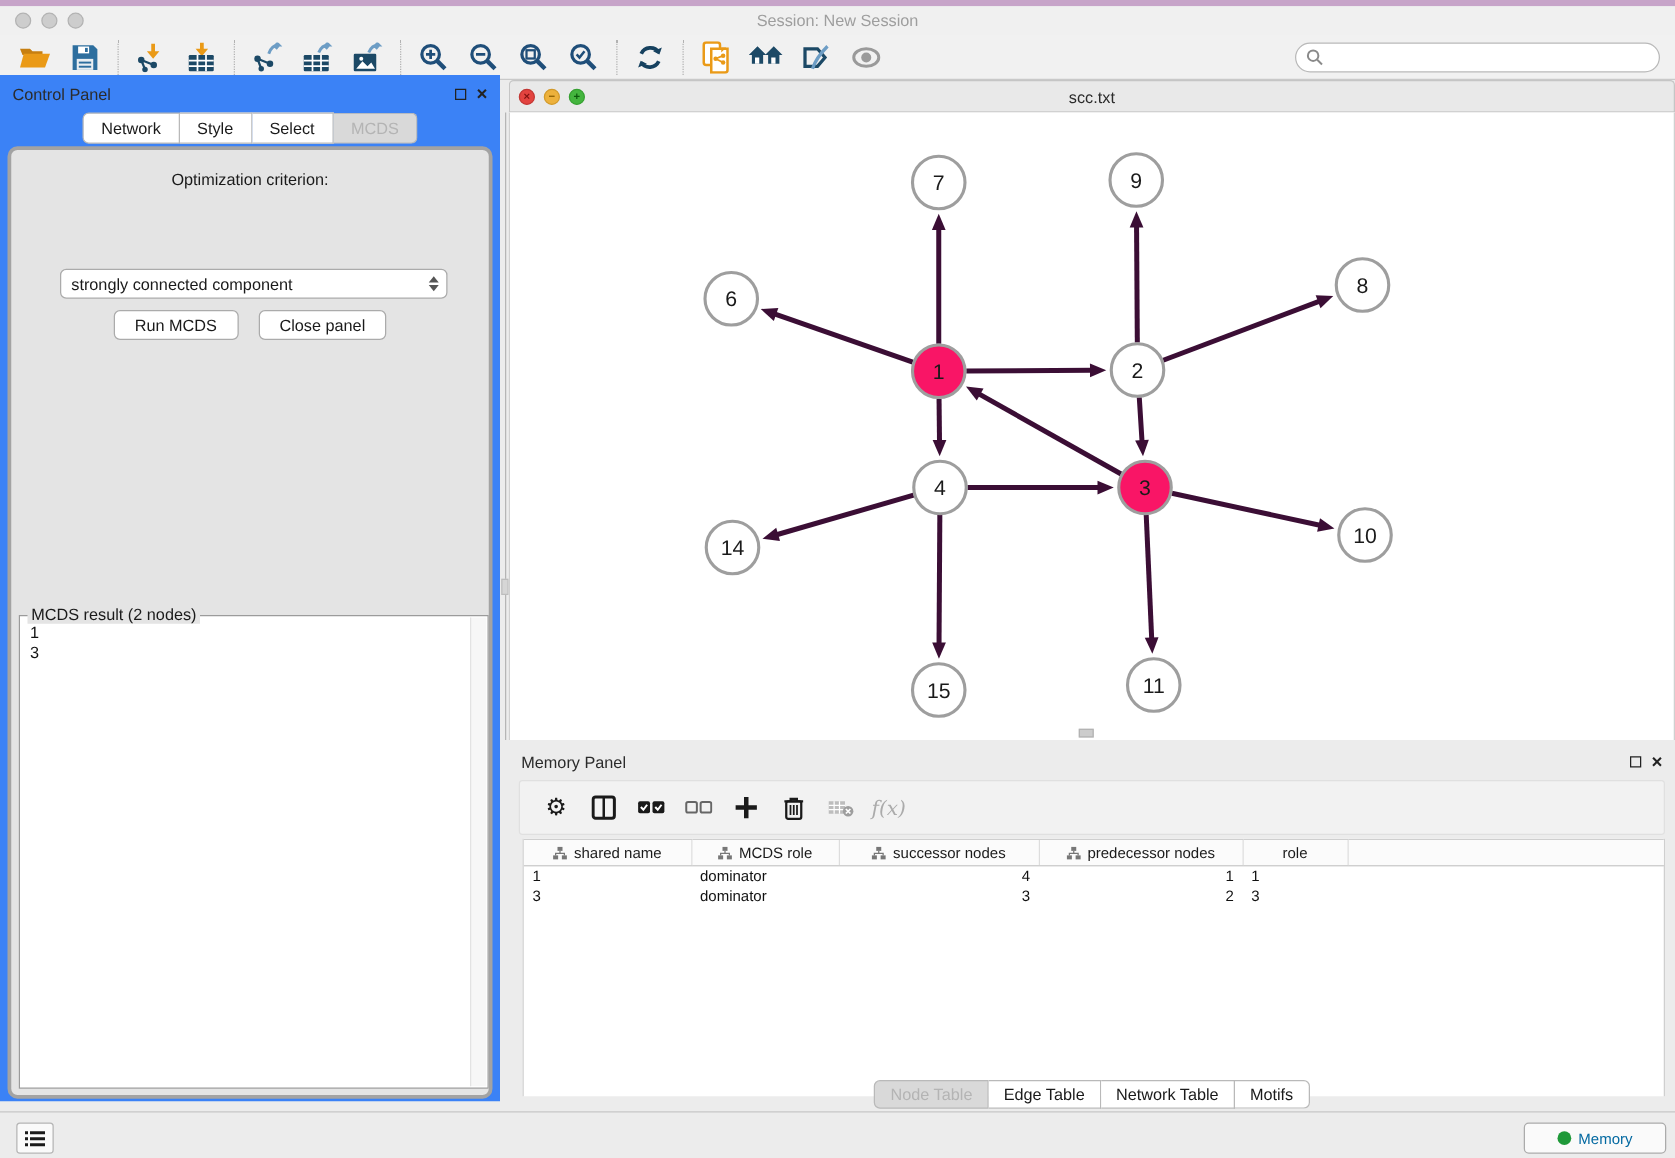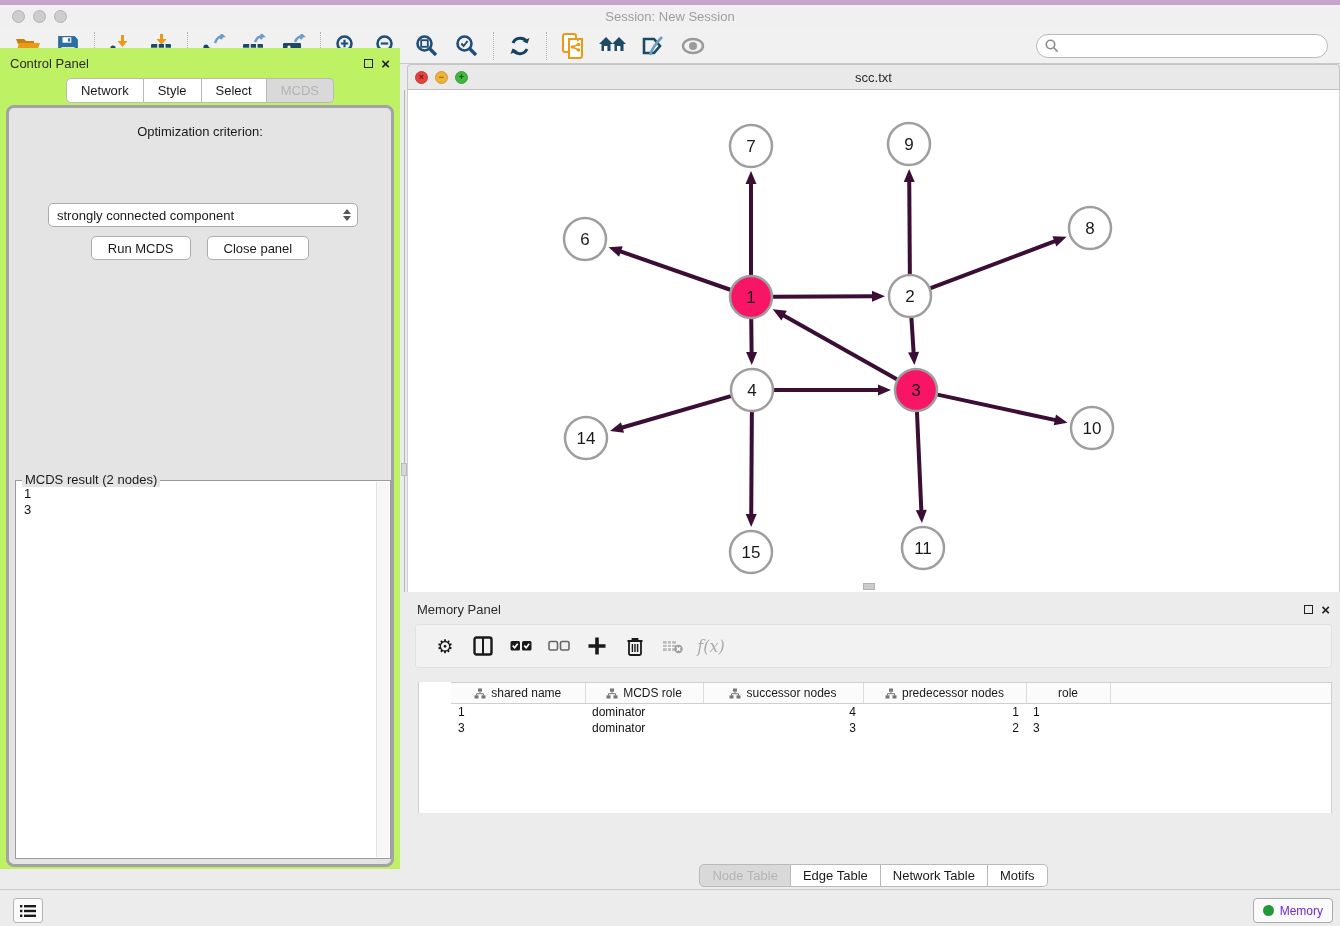--- a/index.html
+++ b/index.html
@@ -21,21 +21,21 @@
   .win-title { position:absolute; left:0; right:0; text-align:center; font-size:13px; color:#9E9E9E; }
 
   
   .toolbar { left:0; top:28px; width:1340px; height:36px; background:#F1F1F1; border-bottom:1px solid #C9C9C9; display:flex; align-items:center; padding:0 8px; }
   .tbicon { width:30px; height:30px; display:flex; align-items:center; justify-content:center; margin:0 5px; }
   .tbsep { width:0; height:28px; border-left:1px dotted #B2B2B2; margin:0 6px; }
   .searchbox { margin-left:auto; margin-right:4px; width:292px; height:24px; background:#fff; border:1px solid #B9B9B9; border-radius:12px; display:flex; align-items:center; padding:0 8px; }
   .searchbox input { border:none; outline:none; flex:1; font-size:12px; font-family:"Liberation Sans",sans-serif; background:transparent; }
 
   
-  .control-panel { left:0; top:48px; width:400px; height:821px; background:#bef264; }
+  .control-panel { left:0; top:60px; width:400px; height:821px; background:#3b82f6; }
   .panel-header { height:30px; display:flex; align-items:center; padding:0 10px; }
   .panel-header .ph-title { font-size:13px; color:#2B2B2B; }
   .ph-icons { margin-left:auto; display:flex; align-items:center; gap:8px; }
   .float-icon { width:9px; height:9px; border:1.5px solid #222; display:inline-block; }
   .close-x { font-size:15px; font-weight:bold; color:#222; line-height:1; }
   .seg-row { display:flex; justify-content:center; }
   .seg { padding:4px 14px; background:#fff; border:1px solid #B9B9B9; border-left:none; font-size:13px; color:#1A1A1A; cursor:default; }
   .seg:first-child { border-left:1px solid #B9B9B9; border-radius:5px 0 0 5px; }
   .seg:last-child { border-radius:0 5px 5px 0; }
   .seg.sel { background:#D9D9D9; color:#B4B4B4; }
@@ -69,33 +69,33 @@
   .net-title { position:absolute; left:0; right:0; text-align:center; font-size:13px; color:#2B2B2B; }
   .net-canvas { position:relative; height:502px; background:#fff; border-left:1px solid #D0D0D0; border-right:1px solid #D0D0D0; }
   .net-grip { position:absolute; left:455px; bottom:2px; width:12px; height:7px; background:#CCCCCC; border:1px solid #B3B3B3; }
 
   
   .table-panel { left:407px; top:594px; width:933px; height:291px; background:#ECECEC; }
   .tp-toolbar { position:absolute; left:8px; right:8px; top:30px; height:44px; background:#F2F2F2; border:1px solid #E0E0E0; border-radius:3px; display:flex; align-items:center; padding:0 10px; }
   .tpicon { width:28px; height:28px; display:flex; align-items:center; justify-content:center; margin:0 5px; }
   .gear-glyph { font-size:19px; color:#1A1A1A; }
   .fx { font-family:"DejaVu Serif", serif; font-style:italic; font-size:16px; color:#ABABAB; }
-  .tbl-wrap { position:absolute; left:11px; top:88px; width:914px; height:131px; background:#fff; border-left:1px solid #CFCFCF; border-right:1px solid #CFCFCF; overflow:hidden;padding-left:32px; }
+  .tbl-wrap { position:absolute; left:11px; top:77px; width:914px; height:206px; background:#fff; border-left:1px solid #CFCFCF; border-right:1px solid #CFCFCF; overflow:hidden; }
   table.node-table { border-collapse:collapse; table-layout:fixed; width:914px; }
   .node-table th { height:21px; background:#FBFBFB; border-top:1px solid #CFCFCF; border-bottom:1px solid #CFCFCF; font-size:12px; font-weight:normal; color:#1A1A1A; text-align:center; white-space:nowrap; overflow:hidden; }
   .node-table th + th { border-left:1px solid #DDDDDD; }
   .node-table th .hdr-inner { display:flex; align-items:center; justify-content:center; gap:5px; }
   .node-table td { height:16px; font-size:12px; color:#111; padding:0 7px; white-space:nowrap; overflow:hidden; }
   .tp-tabs-row { position:absolute; left:0; right:0; top:270px; display:flex; justify-content:center; }
   .tp-tabs-row .seg { padding:3px 12px; }
 
   
   .statusbar { left:0; top:889px; width:1340px; height:37px; background:#ECECEC; border-top:1px solid #C6C6C6; }
   .list-btn { position:absolute; left:13px; top:8px; width:30px; height:25px; background:#FAFAFA; border:1px solid #B5B5B5; border-radius:3px; display:flex; align-items:center; justify-content:center; }
-  .mem-btn { position:absolute; right:7px; top:8px; height:25px; padding:0 9px; background:#FAFAFA; border:1px solid #ABABAB; border-radius:4px; display:flex; align-items:center; gap:6px; font-size:12px; color:#6d28d9; }
+  .mem-btn { position:absolute; right:7px; top:8px; height:25px; padding:0 26px; background:#FAFAFA; border:1px solid #ABABAB; border-radius:4px; display:flex; align-items:center; gap:6px; font-size:12px; color:#0369a1; }
   .mem-dot { width:11px; height:11px; border-radius:50%; background:#1F9939; }
 </style>
 </head>
 <body>
 
 <div class="abs top-strip"></div>
 <div class="abs titlebar">
   <div class="tl-group">
     <span class="tl-dot"></span>
     <span class="tl-dot"></span>

